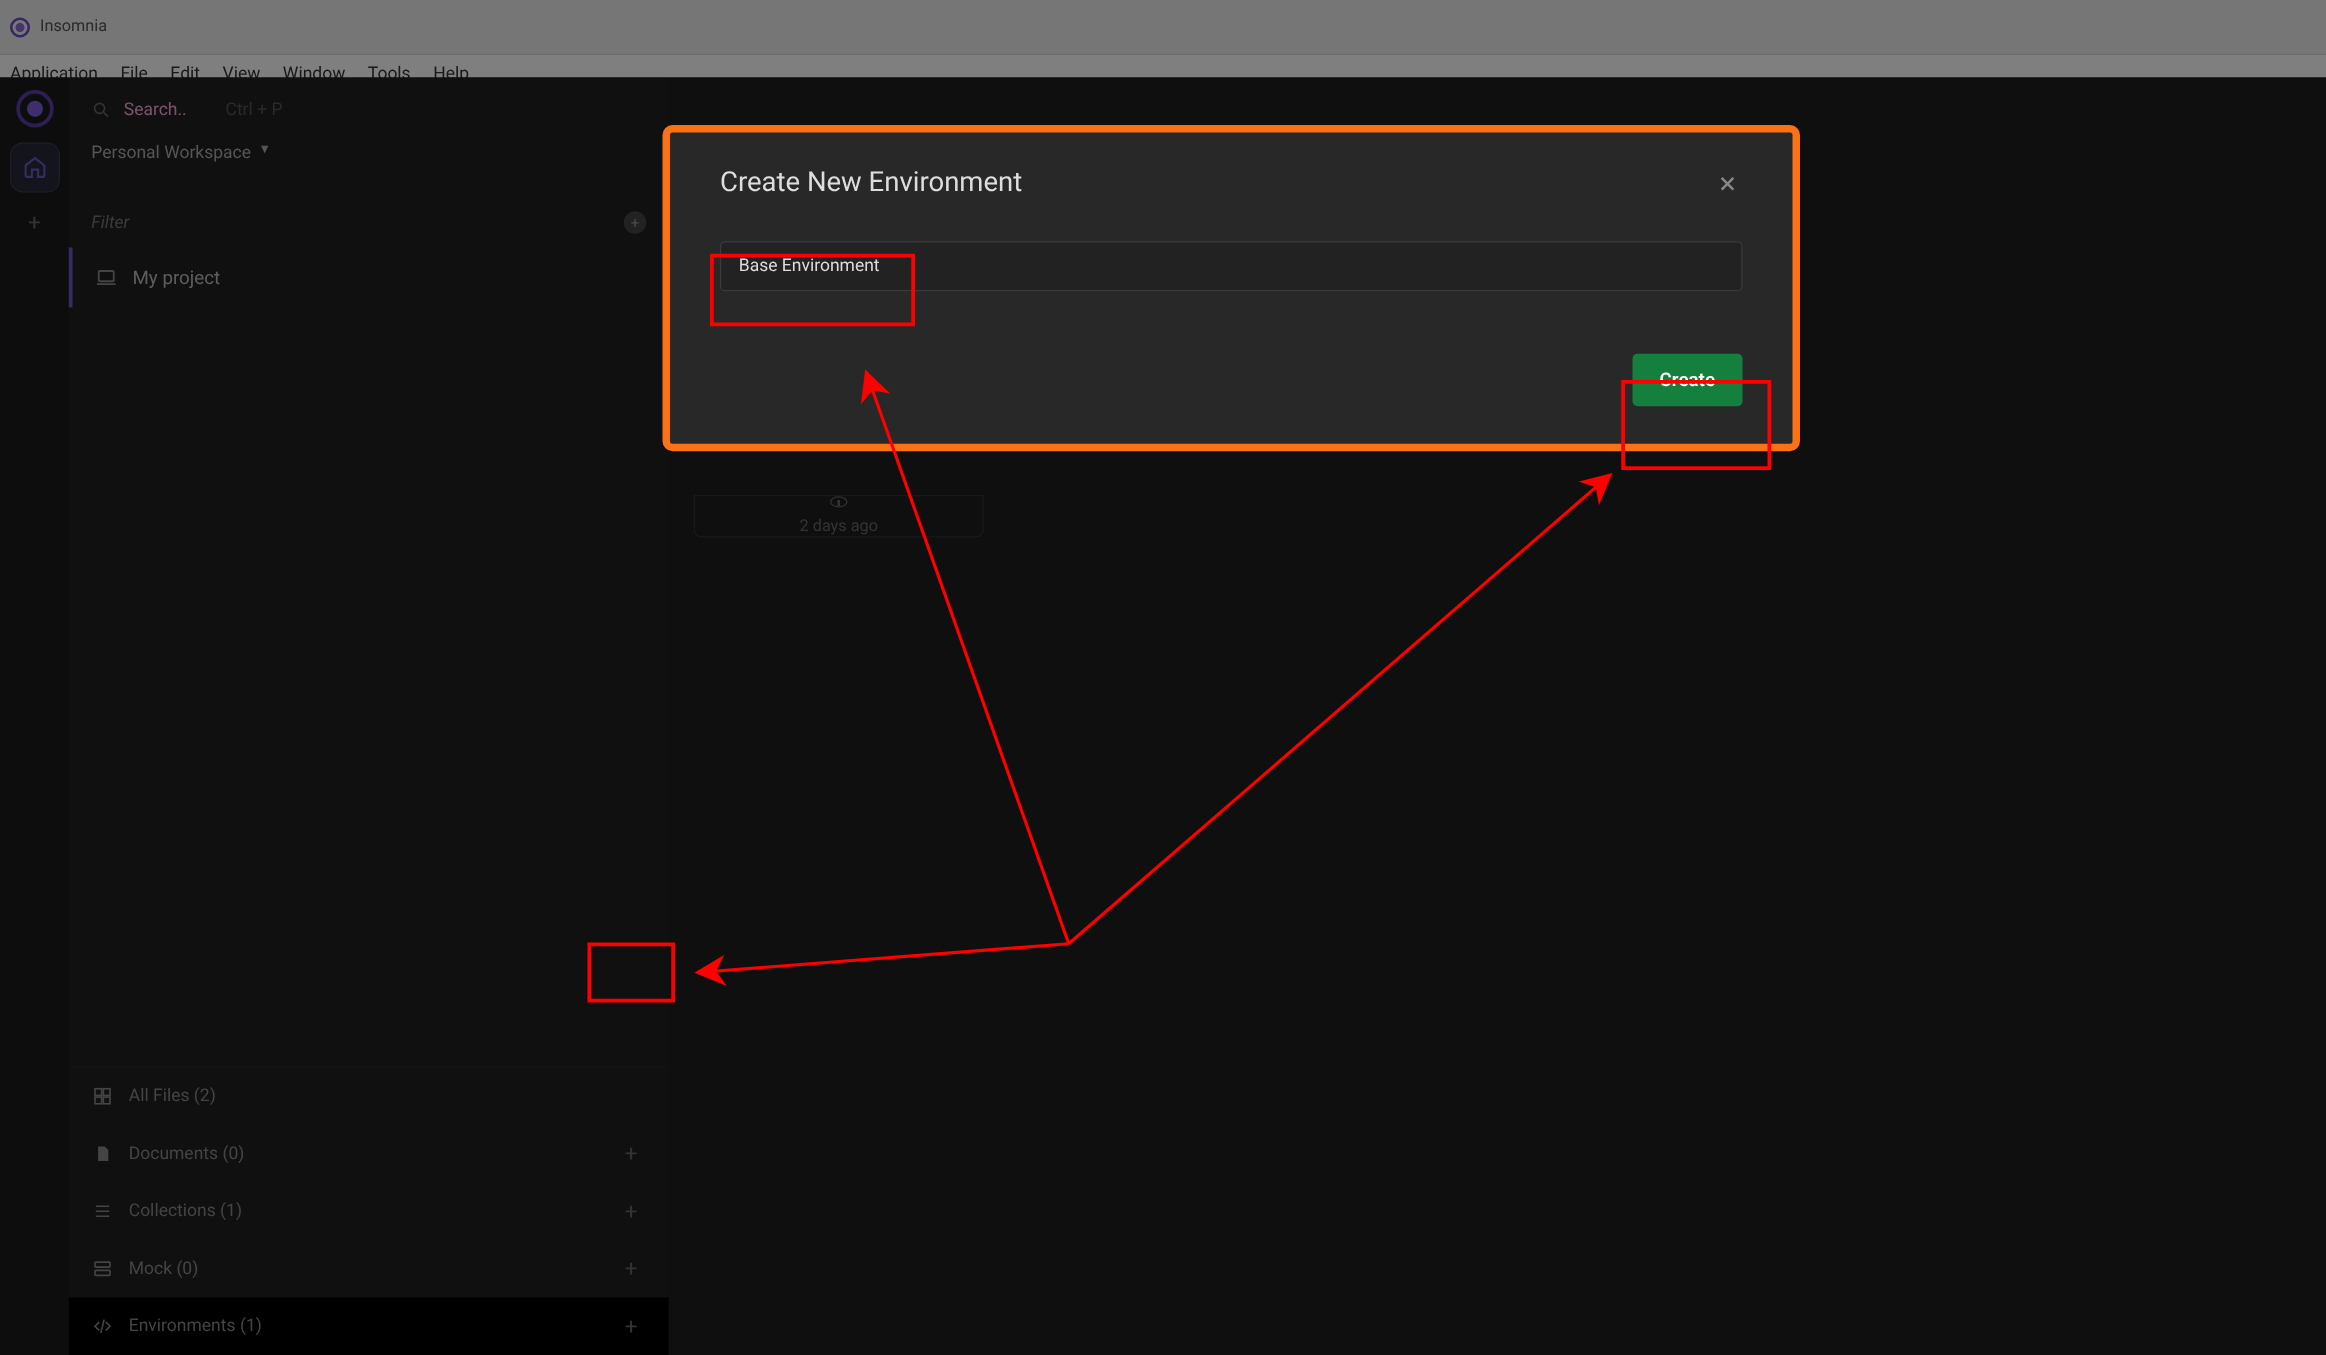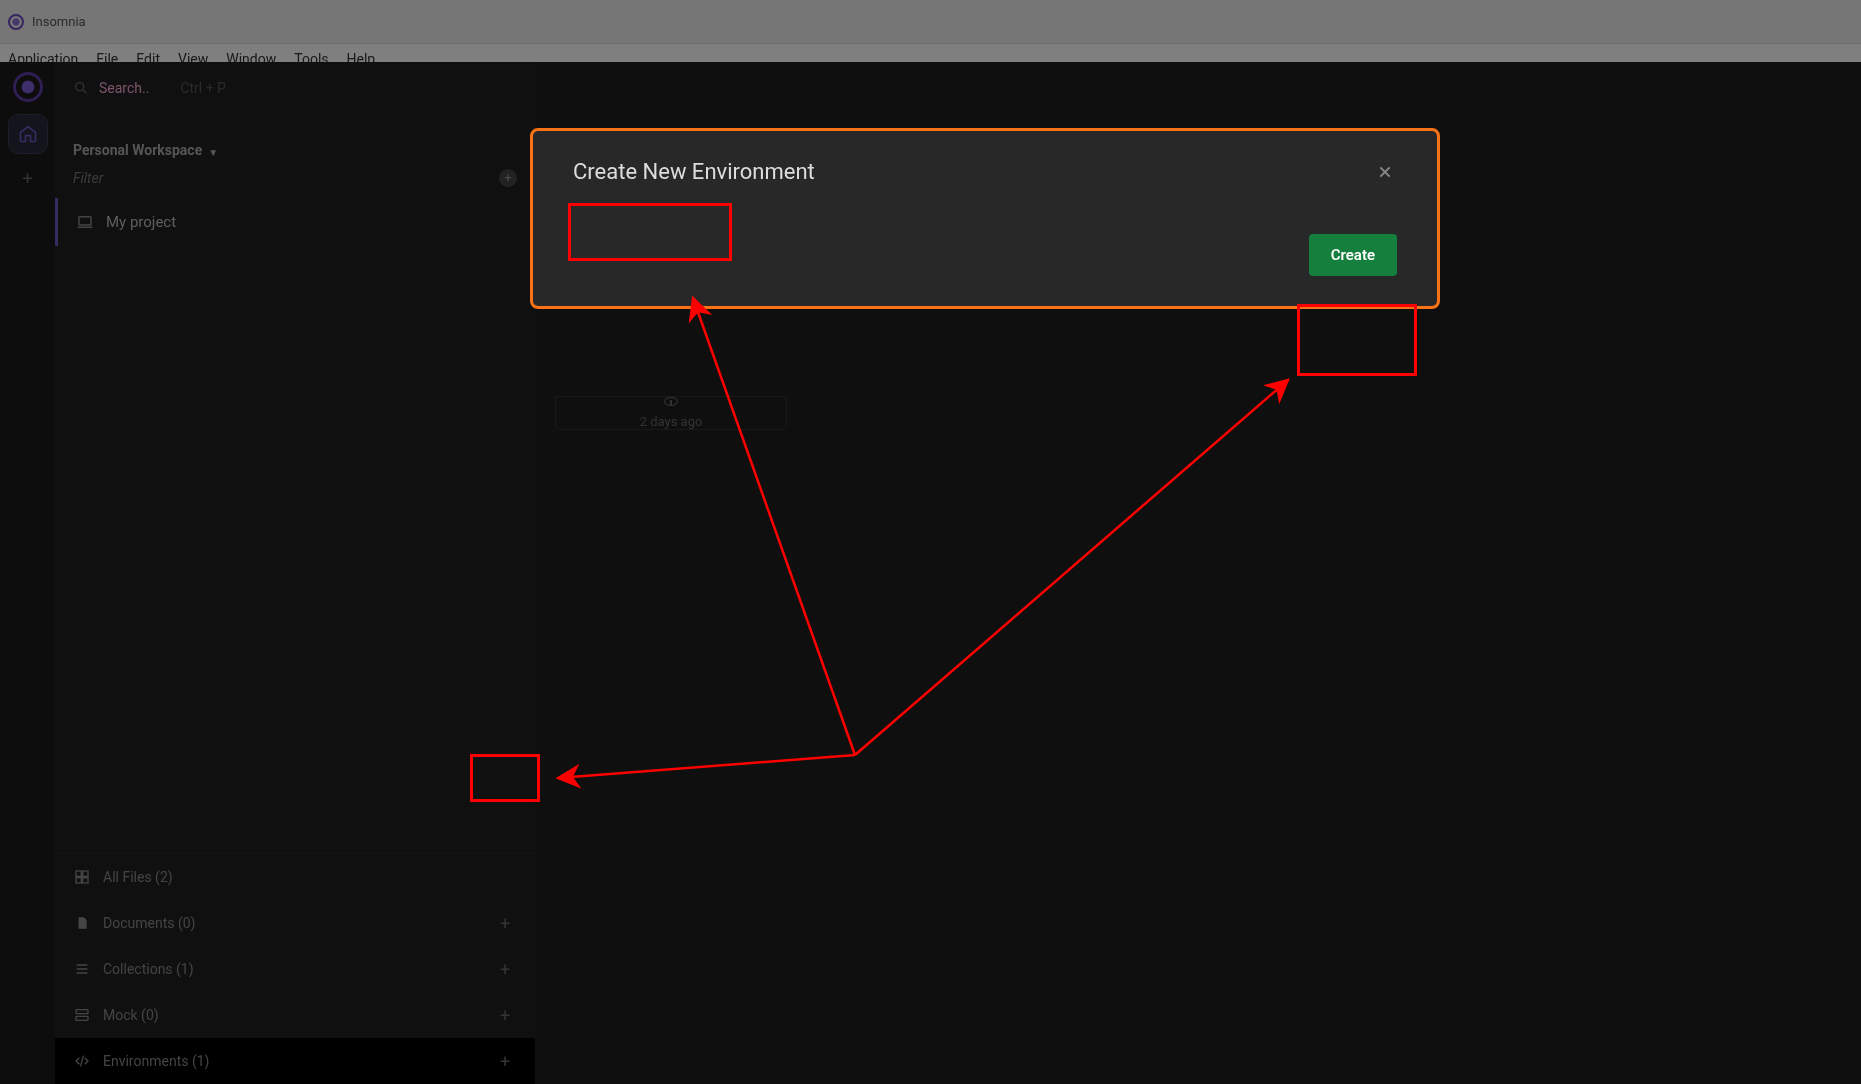--- a/index.html
+++ b/index.html
@@ -19,21 +19,21 @@
 .home-btn { width:40px; height:40px; border-radius:10px; border:1px solid #3a3a52; background:#28283a; display:flex; align-items:center; justify-content:center; }
 .home-btn svg { width:20px; height:20px; fill:none; stroke:#6b5bc4; stroke-width:2; }
 .plus-rail { width:24px; height:24px; display:flex; align-items:center; justify-content:center; color:#666; font-size:18px; }
 
 .sidebar { width:480px; background:#202020; display:flex; flex-direction:column; color:#aaa; }
 .search-row { height:52px; display:flex; align-items:center; padding:0 18px; gap:10px; color:#666; }
 .search-ico { width:16px; height:16px; }
 .search-text { font-size:14px; color:#f9a8d4; }
 .search-hint { font-size:14px; color:#555; margin-left:21px; }
 
-.workspace-row { height:44px; display:flex; align-items:flex-end; padding:0 18px; font-size:14px; font-weight:700; color:#aaa; gap:6px; }
+.workspace-row { height:44px; display:flex; align-items:flex-start; padding:0 18px; font-size:14px; font-weight:400; color:#aaa; gap:6px; }
 .projects-label { height:30px; padding:0 18px; font-size:11px; letter-spacing:.5px; color:#777; display:flex; align-items:center; }
 
 .filter-row { height:40px; display:flex; align-items:center; padding:0 18px; gap:8px; }
 .filter-input { flex:1; background:transparent; border:none; color:#888; font-style:italic; font-size:14px; outline:none; }
 .filter-plus { width:18px; height:18px; border-radius:50%; background:#444; color:#999; display:flex; align-items:center; justify-content:center; font-size:12px; }
 
 .project-item { height:48px; display:flex; align-items:center; padding:0 18px; gap:12px; border-left:3px solid #6b5bc4; color:#bbb; font-size:15px; }
 .proj-ico { width:18px; height:18px; }
 
 .sidebar-spacer { flex:1; }
@@ -44,21 +44,21 @@
 .cat-ico { width:18px; height:18px; display:flex; align-items:center; justify-content:center; }
 .cat-plus { position:absolute; right:18px; width:24px; height:24px; display:flex; align-items:center; justify-content:center; color:#666; font-size:18px; }
 
 .main-area { flex:1; background:#1e1e1e; position:relative; }
 .card-remnant { position:absolute; left:20px; top:334px; width:232px; height:34px; border:1px solid #333; border-radius:0 0 6px 6px; display:flex; align-items:center; padding:0 12px; gap:8px; color:#666; font-size:13px;flex-direction:column; }
 .clock-ico { width:14px; height:14px; border:1.5px solid #666; border-radius:50%; position:relative; }
 .clock-ico::after { content:''; position:absolute; left:5px; top:2px; width:1.5px; height:5px; background:#666; }
 
 .overlay { position:absolute; inset:0; background:rgba(0,0,0,.5); pointer-events:none; }
 
-.modal { position:absolute; left:530px; top:100px; width:910px; background:#282828; border:3px solid #f97316; border-radius:8px; padding:28px 40px 30px; z-index:10;margin-top:28px; }
+.modal { position:absolute; left:530px; top:100px; width:910px; background:#282828; border:6px solid #f97316; border-radius:8px; padding:28px 40px 30px; z-index:10; }
 .modal-head { display:flex; align-items:center; justify-content:space-between; margin-bottom:34px; }
 .modal-title { font-size:22px; font-weight:400; color:#ddd; }
 .modal-close { width:24px; height:24px; color:#888; font-size:20px; display:flex; align-items:center; justify-content:center; cursor:pointer; }
 .modal-input { width:100%; height:40px; background:#222; border:1px solid #3a3a3a; border-radius:4px; padding:0 14px; color:#ddd; font-size:14px; outline:none; }
 .modal-foot { display:flex; justify-content:flex-end; margin-top:50px; }
 .create-btn { background:#15803d; color:#fff; border:none; border-radius:4px; padding:12px 22px; font-size:15px; font-weight:600; cursor:pointer; }
 
 .annot { position:absolute; border:3px solid #ff0000; z-index:20; pointer-events:none; }
 svg.arrows { position:absolute; inset:0; z-index:19; pointer-events:none; }
 </style>
@@ -187,20 +187,21 @@
 
 <div class="modal">
   <div class="modal-head">
     <div class="modal-title">Create New Environment</div>
     <div class="modal-close">
       <svg width="16" height="16" viewBox="0 0 24 24" stroke="#888" stroke-width="3">
           <path d="M5 5l14 14M19 5 5 19"></path>
         </svg>
     </div>
   </div>
+  <input class="modal-input" value="Base Environment" style="">
   <div class="modal-foot">
     <button class="create-btn">Create</button>
   </div>
 </div>
 
 <div class="annot" style="left:568px; top:203px; width:164px; height:58px;"></div>
 <div class="annot" style="left:1297px; top:304px; width:120px; height:72px;"></div>
 <div class="annot" style="left:470px; top:754px; width:70px; height:48px;"></div>
 
 <svg class="arrows" width="1861" height="1084">

